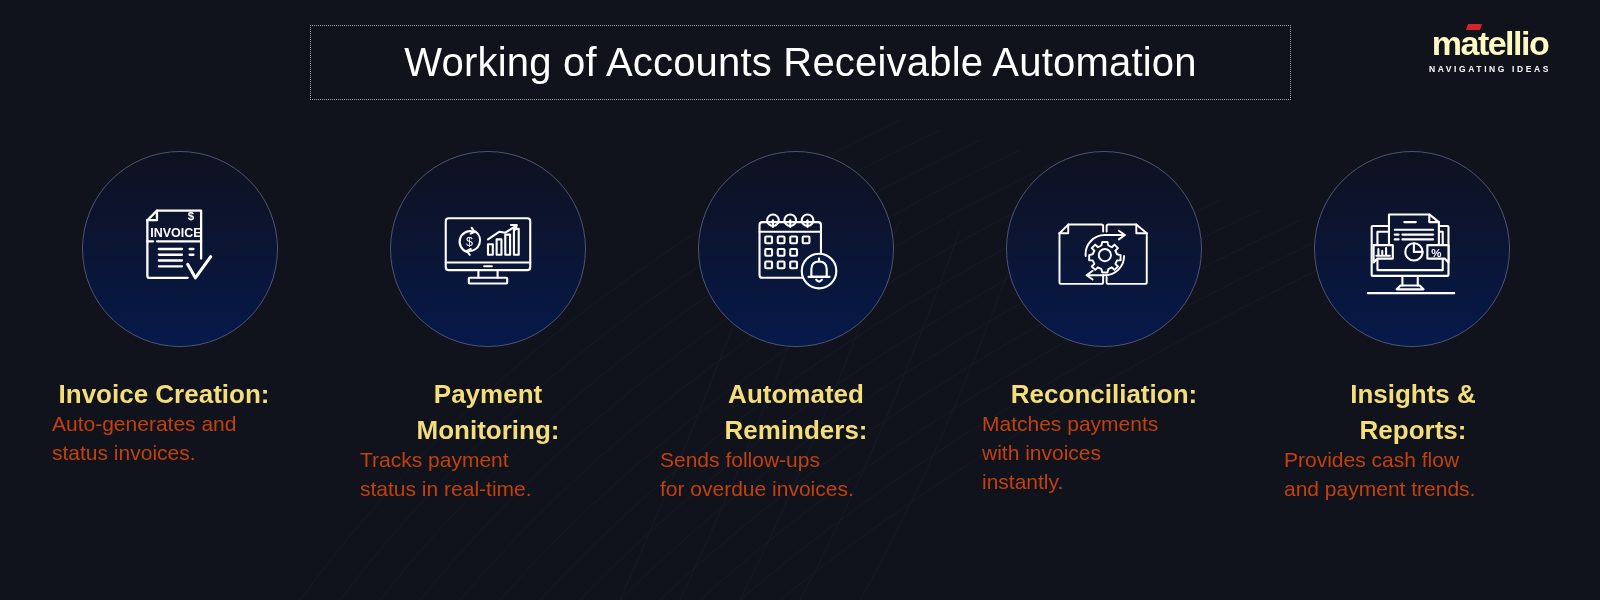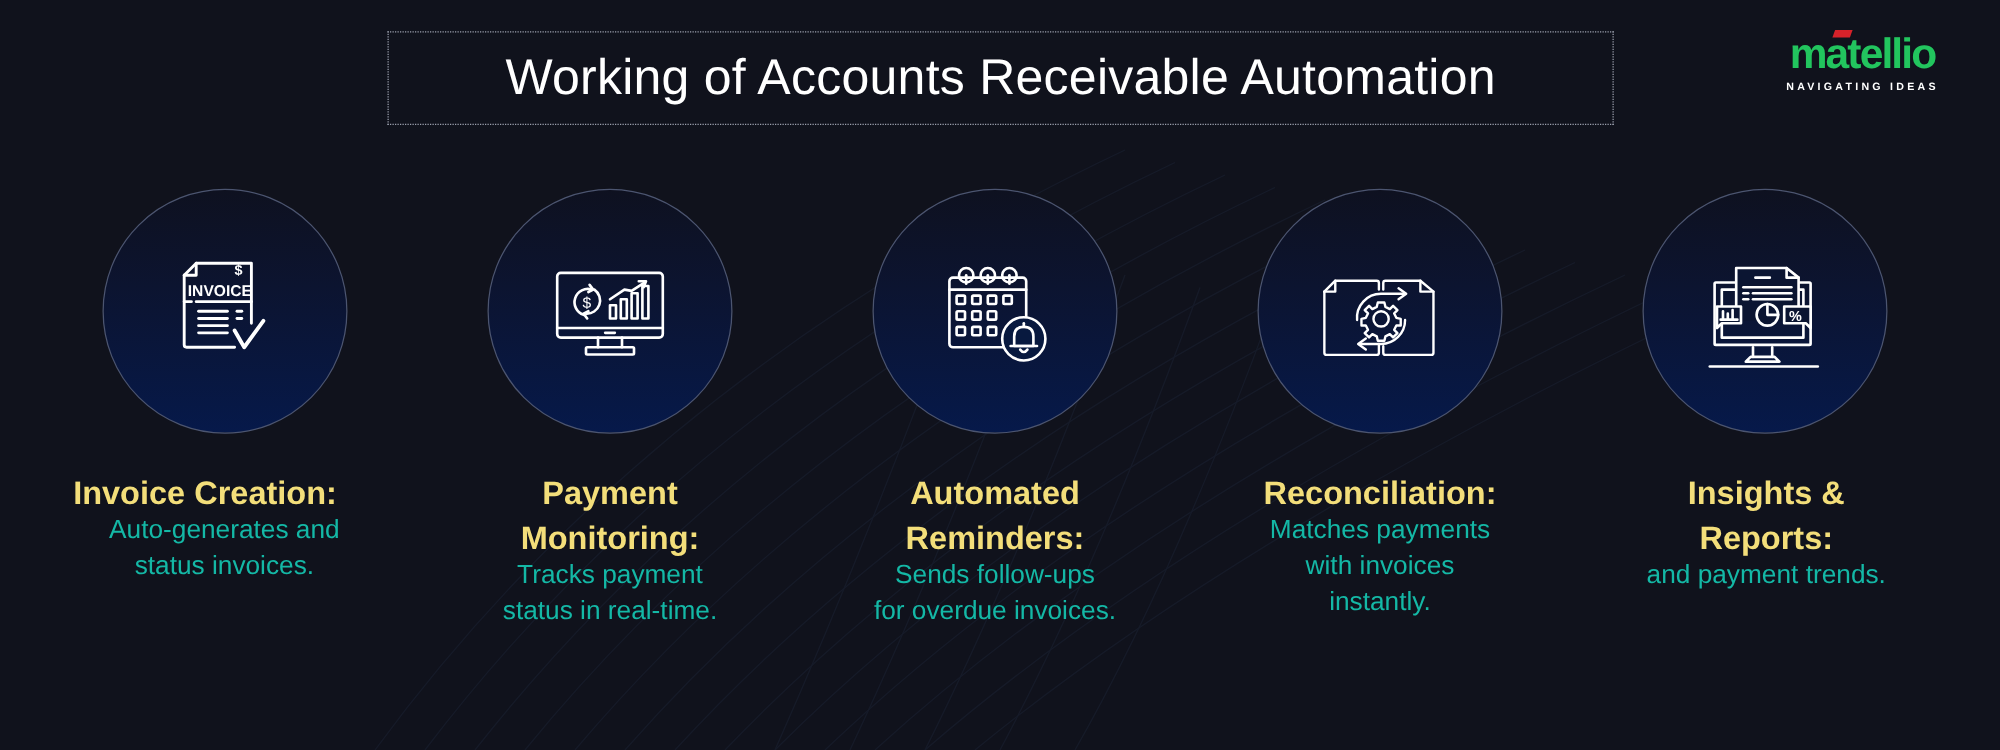--- a/index.html
+++ b/index.html
@@ -20,21 +20,21 @@
     display: flex; align-items: center; justify-content: center;
   }
   .title-box h1 {
     font-size: 40px; font-weight: 400; color: #ffffff; letter-spacing: 0.2px;
   }
   .logo {
     position: absolute; left: 1420px; top: 26px; width: 140px; height: 50px;
     text-align: center;
   }
   .logo .brand {
-    display: block; font-size: 34px; font-weight: 700; color: #22c55e;
+    display: block; font-size: 34px; font-weight: 700; color: #fef9c3;
     line-height: 34px; letter-spacing: -1.5px; position: relative;
   }
   .logo .accent {
     position: absolute; left: 47px; top: -2px; width: 14px; height: 6px;
     background: #d6222a; transform: skewX(-20deg);
   }
   .logo .tagline {
     display: block; font-size: 8.5px; font-weight: 700; letter-spacing: 2.6px;
     color: #fff; margin-top: 4px;
   }
@@ -44,21 +44,21 @@
     border: 1px solid #4c5570;
     background: linear-gradient(to bottom, #0e1120 0%, #0c1430 40%, #06194a 100%);
     display: flex; align-items: center; justify-content: center;
   }
   .circle svg { width: 96px; height: 96px; }
   .step-title {
     position: absolute; width: 280px; font-size: 26px; font-weight: 700;
     color: #f3de7a; line-height: 36px; text-align: center;
   }
   .step-desc {
-    font-size: 21px; color: #14b8a6; line-height: 29px; text-align: center;
+    font-size: 21px; color: #c2410c; line-height: 29px; text-align: left;
   }
 </style>
 </head>
 <body>
 
 <svg class="bg-lines" width="1600" height="600" viewBox="0 0 1600 600">
   <g fill="none" stroke="#1b2233" stroke-width="1" opacity="0.55">
     <path d="M300 600 Q 520 300 900 120"></path>
     <path d="M340 600 Q 560 310 940 130"></path>
     <path d="M380 600 Q 600 320 980 140"></path>
@@ -230,16 +230,17 @@
       <path d="M15 57 L15 50 M19 57 L19 52 M23 57 L23 49 M13 57 L27 57"></path>
       <path d="M66 46 L88 46 L88 64 L84 60 L66 60 Z" fill="#0b1532"></path>
       <text x="70" y="58" fill="#fff" stroke="none" font-size="12" font-weight="700" font-family="Liberation Sans, sans-serif">%</text>
     </svg>
   </div>
   <div class="step-title" style="left:1273px; top:376px;">
     <div>Insights &amp;</div>
     <div>Reports:</div>
   </div>
   <div class="step-desc" style="position:absolute; left:1284px; top:445px; width:258px;">
+    <div>Provides cash flow</div>
     <div>and payment trends.</div>
   </div>
 
 </div>
 
 </body></html>

